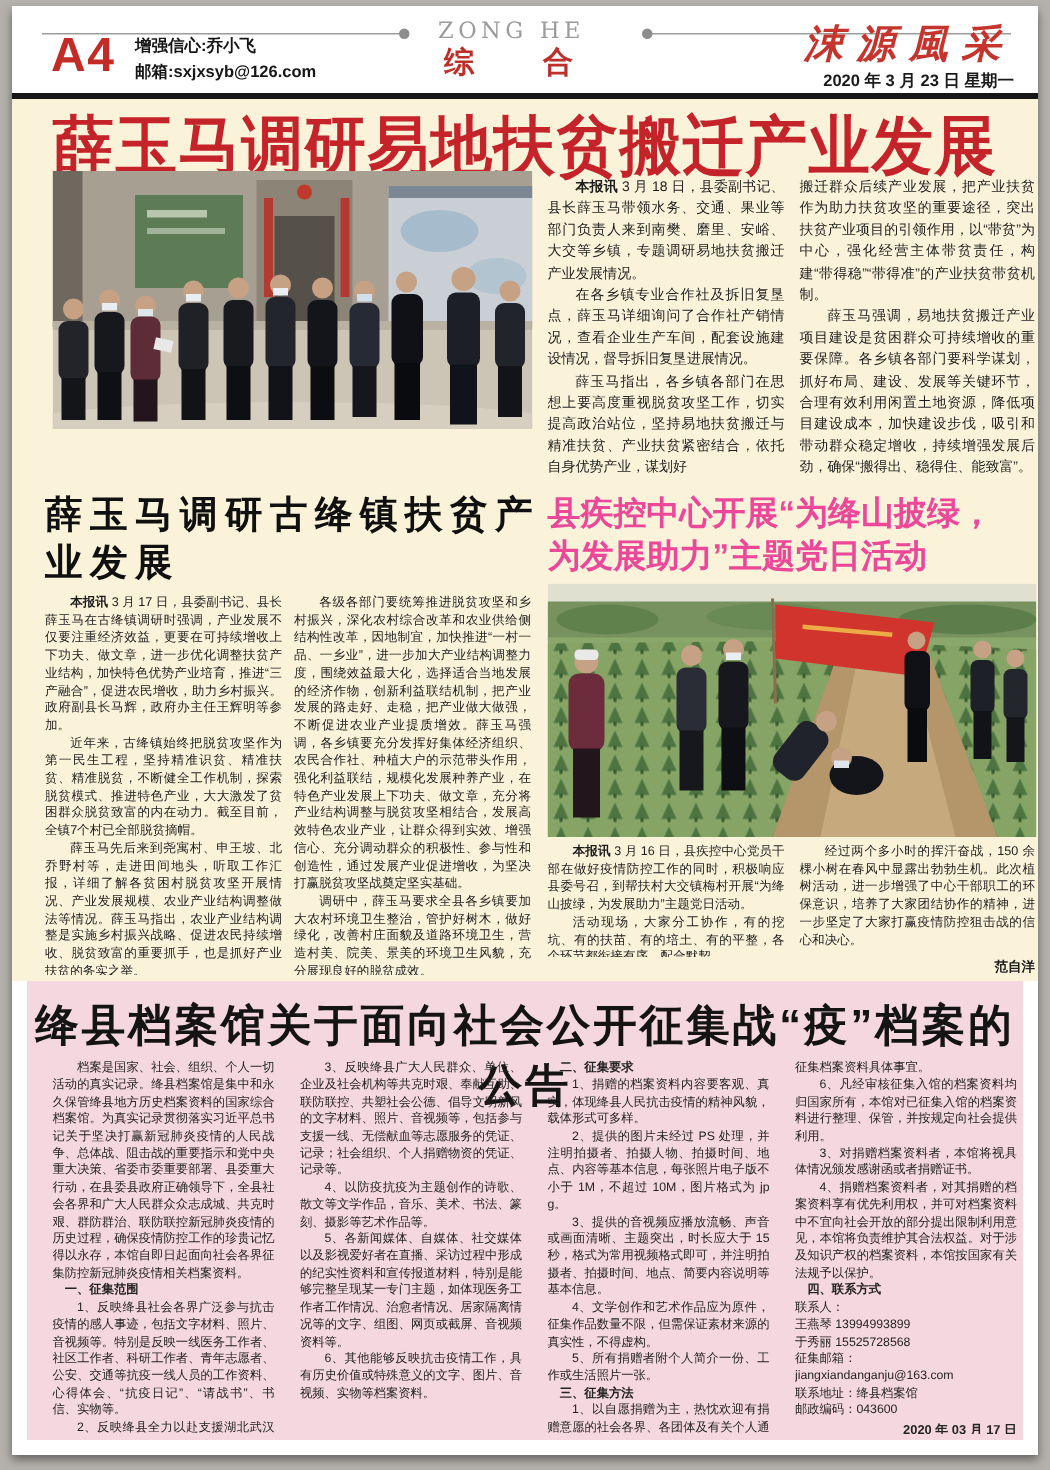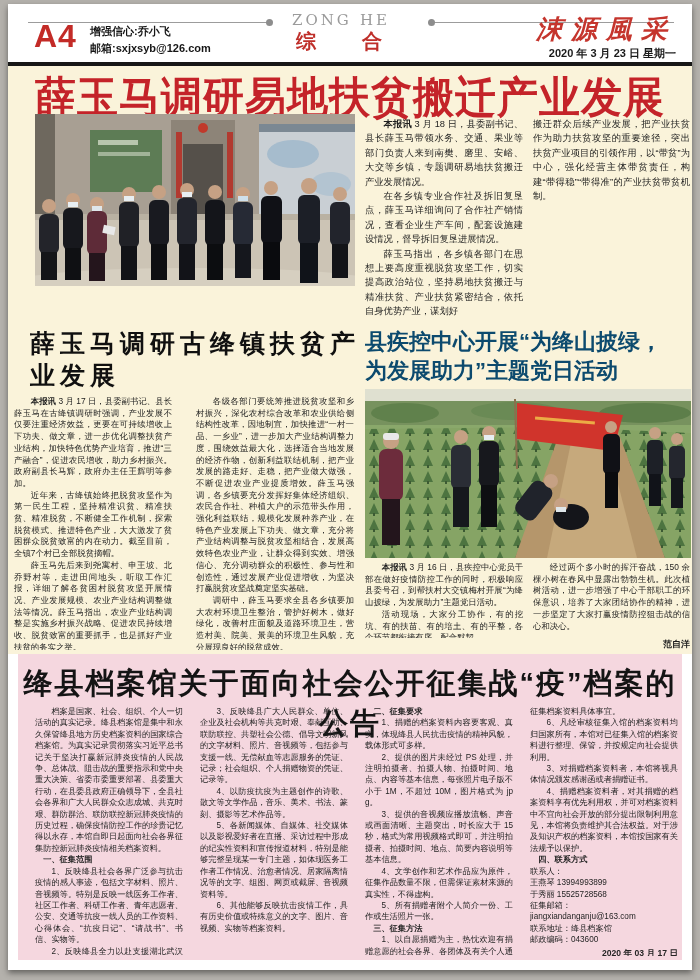--- a/index.html
+++ b/index.html
@@ -33,25 +33,25 @@
   .photo1 { left:27px; top:110px; width:320px; height:172px; }
   .col { position:absolute; overflow:hidden; text-align:justify; }
   .a1c1 { left:357px; top:113px; width:158px; height:204px; font-size:9.3px; line-height:14.4px; }
   .a1c2 { left:525px; top:113px; width:157px; height:204px; font-size:9.3px; line-height:14.4px; }
   .p { text-indent:2em; }
   .noind { text-indent:0; }
   .lead { font-weight:bold; }
 
   
   .a2title { position:absolute; left:22px; top:323px; width:336px; font-size:25px; line-height:32px; font-weight:900; color:#101010; letter-spacing:5px; }
-  .a2c1 { left:6px;  top:392px; width:158px; height:254px; font-size:8.4px; line-height:11.7px; }
+  .a2c1 { left:22px;  top:392px; width:158px; height:254px; font-size:8.4px; line-height:11.7px; }
   .a2c2 { left:188px; top:392px; width:158px; height:254px; font-size:8.4px; line-height:11.7px; }
 
   
-  .a3title { position:absolute; left:357px; top:323px; width:328px; font-size:22px; line-height:29px; font-weight:900; color:#0c4a6e; }
+  .a3title { position:absolute; left:357px; top:323px; width:328px; font-size:22px; line-height:29px; font-weight:900; color:#ec4899; }
   .photo2 { left:357px; top:385px; width:326px; height:169px; }
   .a3c1 { left:357px; top:558px; width:158px; height:76px; font-size:8.4px; line-height:11.7px; }
   .a3c2 { left:525px; top:558px; width:157px; height:76px; font-size:8.4px; line-height:11.7px; }
   .byline { position:absolute; left:525px; top:634px; width:157px; text-align:right; font-weight:bold; font-size:9px; }
 
   
   .anntitle { position:absolute; left:0; top:10px; width:664px; text-align:center; font-size:29px; font-weight:900; color:#141414; letter-spacing:2px; }
   .anncol { position:absolute; top:52px; width:148px; height:250px; overflow:hidden; text-align:justify; font-size:8.2px; line-height:11.4px; color:#242424; word-break:break-all; }
   .ac1 { left:17px; } .ac2 { left:182px; } .ac3 { left:347px; } .ac4 { left:512px; }
   .hd { font-weight:bold; text-indent:1em; }
@@ -173,20 +173,21 @@
     </svg>
   </div>
 
   <div class="col a1c1">
     <p class="p"><span class="lead">本报讯</span> <span>3 月 18 日，县委副书记、县长薛玉马带领水务、交通、果业等部门负责人来到南樊、磨里、安峪、大交等乡镇，专题调研易地扶贫搬迁产业发展情况。</span></p>
     <p class="p">在各乡镇专业合作社及拆旧复垦点，薛玉马详细询问了合作社产销情况，查看企业生产车间，配套设施建设情况，督导拆旧复垦进展情况。</p>
     <p class="p">薛玉马指出，各乡镇各部门在思想上要高度重视脱贫攻坚工作，切实提高政治站位，坚持易地扶贫搬迁与精准扶贫、产业扶贫紧密结合，依托自身优势产业，谋划好</p>
   </div>
   <div class="col a1c2">
     <p class="p noind">搬迁群众后续产业发展，把产业扶贫作为助力扶贫攻坚的重要途径，突出扶贫产业项目的引领作用，以“带贫”为中心，强化经营主体带贫责任，构建“带得稳”“带得准”的产业扶贫带贫机制。</p>
+    <p class="p">薛玉马强调，易地扶贫搬迁产业项目建设是贫困群众可持续增收的重要保障。各乡镇各部门要科学谋划，抓好布局、建设、发展等关键环节，合理有效利用闲置土地资源，降低项目建设成本，加快建设步伐，吸引和带动群众稳定增收，持续增强发展后劲，确保“搬得出、稳得住、能致富”。</p>
   </div>
 
   <div class="a2title">
     <div>薛玉马调研古绛镇扶贫产</div>
     <div>业发展</div>
   </div>
   <div class="col a2c1">
     <p class="p"><span class="lead">本报讯</span> <span>3 月 17 日，县委副书记、县长薛玉马在古绛镇调研时强调，产业发展不仅要注重经济效益，更要在可持续增收上下功夫、做文章，进一步优化调整扶贫产业结构，加快特色优势产业培育，推进“三产融合”，促进农民增收，助力乡村振兴。政府副县长马辉，政府办主任王辉明等参加。</span></p>
     <p class="p">近年来，古绛镇始终把脱贫攻坚作为第一民生工程，坚持精准识贫、精准扶贫、精准脱贫，不断健全工作机制，探索脱贫模式、推进特色产业，大大激发了贫困群众脱贫致富的内在动力。截至目前，全镇7个村已全部脱贫摘帽。</p>
     <p class="p">薛玉马先后来到尧寓村、申王坡、北乔野村等，走进田间地头，听取工作汇报，详细了解各贫困村脱贫攻坚开展情况、产业发展规模、农业产业结构调整做法等情况。薛玉马指出，农业产业结构调整是实施乡村振兴战略、促进农民持续增收、脱贫致富的重要抓手，也是抓好产业扶贫的务实之举。</p>

